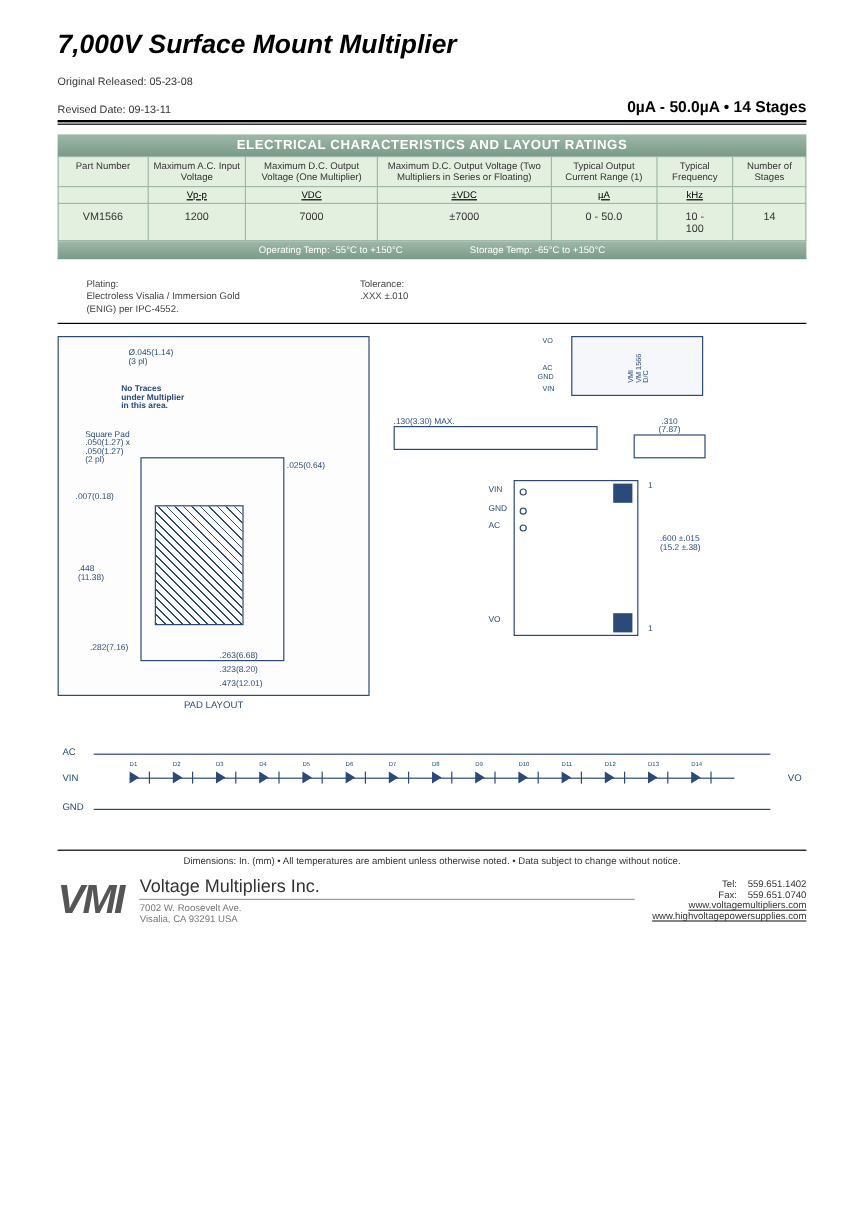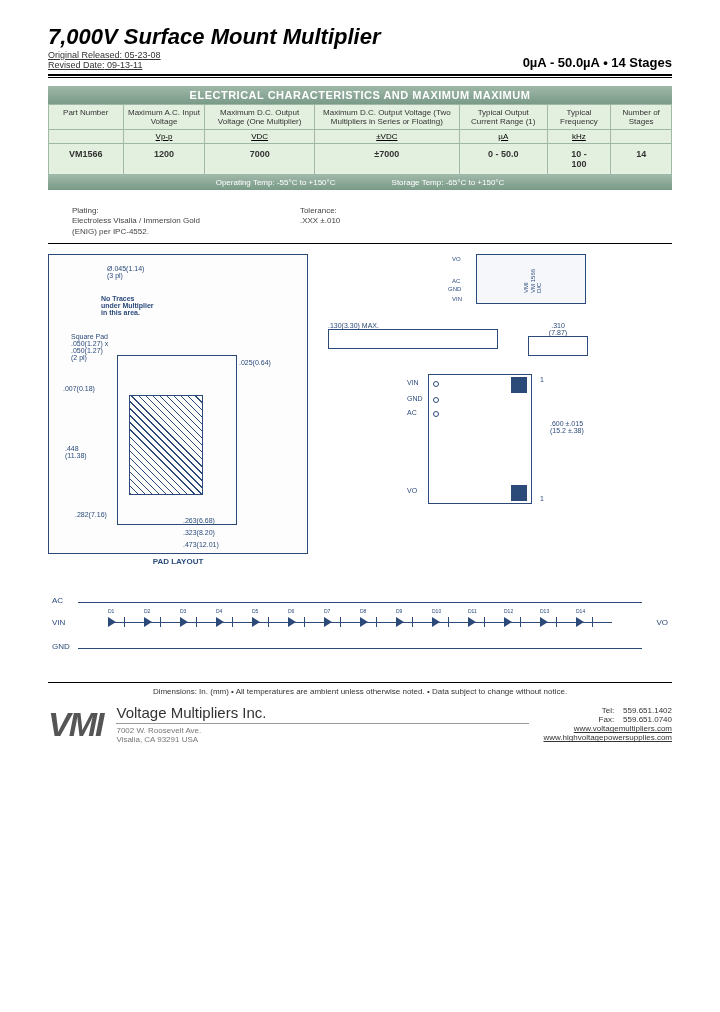--- a/index.html
+++ b/index.html
@@ -1,42 +1,42 @@
 <!DOCTYPE html>
 <html><head>
 <meta charset="utf-8">
 <style>
 * { box-sizing: border-box; margin: 0; padding: 0; }
 body { font-family: Arial, sans-serif; background: #fff; width: 720px; height: 1012px; position: relative; overflow: hidden; }
 .page { padding: 24px 48px 12px 48px; }
 .title-row { display: flex; align-items: flex-end; gap: 4px; }
 .main-title { font-size: 22px; font-weight: bold; font-style: italic; color: #000; }
 .sub-title { font-size: 13px; font-weight: bold; color: #000; margin-left: auto; }
-.meta-line { font-size: 9px; color: #333; margin-top: 0; text-decoration: underline; }
+.meta-line { font-size: 9px; color: #333; margin-top: 13px; }
 .rule { height: 2px; background: #000; margin: 4px 0 0 0; }
 .rule2 { height: 1px; background: #000; margin: 1px 0 8px 0; }
 
 .section-bar { background: linear-gradient(#9fb8a8, #7a9a88); color: #fff; font-weight: bold; text-align: center; padding: 3px 0; font-size: 11px; letter-spacing: 0.5px; }
 .elec-table { width: 100%; border-collapse: collapse; background: #e4f0df; }
 .elec-table th, .elec-table td { border: 1px solid #9fb8a8; font-size: 8px; text-align: center; padding: 3px 4px; vertical-align: top; }
 .elec-table th { font-weight: normal; color: #333; }
 .elec-table .unit-row td { font-size: 8px; padding: 2px; text-decoration: underline; }
-.elec-table .data-row td { font-size: 9px; font-weight: bold; padding: 5px 20px; color: #333; }
+.elec-table .data-row td { font-size: 9px; font-weight: normal; padding: 5px 20px; color: #333; }
 .temp-bar { background: linear-gradient(#9fb8a8, #7a9a88); color: #fff; font-size: 8px; text-align: center; padding: 3px 0; }
 .temp-bar span { margin: 0 28px; }
 
 .notes { display: flex; gap: 100px; font-size: 8px; color: #444; margin: 16px 0 6px 24px; }
 .notes .col { line-height: 1.3; }
 .hr { border-top: 1px solid #000; margin: 4px 0 10px 0; }
 
 .diagrams { display: flex; gap: 20px; }
 .diagram { border: 1px solid #2b4a7a; background: #fdfdfd; position: relative; }
 .pad-layout { width: 260px; height: 300px; font-size: 7px; color: #2b4a7a; }
 .pad-layout .label { position: absolute; }
-.pad-caption { text-align: center; font-size: 8px; color: #2b4a7a; margin-top: 3px; font-weight: bold; }
+.pad-caption { text-align: center; font-size: 8px; color: #2b4a7a; margin-top: 3px; }
 .right-col { flex: 1; display: flex; flex-direction: column; gap: 18px; }
 .top-pair { display: flex; gap: 28px; align-items: flex-start; }
 .top-box { border: 1px solid #2b4a7a; width: 110px; height: 50px; background: #f5f7fa; position: relative; font-size: 6px; color: #2b4a7a; }
 .side-view { display: flex; gap: 30px; }
 .side-rect { border: 1px solid #2b4a7a; width: 170px; height: 20px; }
 .side-label { font-size: 7px; color: #2b4a7a; }
 .bottom-dim { display: flex; gap: 18px; align-items: flex-start; }
 .bottom-box { border: 1px solid #2b4a7a; width: 104px; height: 130px; position: relative; font-size: 6px; color: #2b4a7a; }
 .pinlbl { position: absolute; left: -22px; font-size: 7px; }
 .lg-sq { position: absolute; width: 16px; height: 16px; background: #2b4a7a; }
@@ -70,21 +70,21 @@
     <div>
       <div class="main-title">7,000V Surface Mount Multiplier</div>
       <div class="meta-line"><span>Original Released:</span> <span>05-23-08</span></div>
       <div class="meta-line"><span>Revised Date:</span> <span>09-13-11</span></div>
     </div>
     <div class="sub-title">0µA - 50.0µA • 14 Stages</div>
   </div>
   <div class="rule"></div>
     <div class="rule2"></div>
 
-  <div class="section-bar">ELECTRICAL CHARACTERISTICS AND MAXIMUM MAXIMUM</div>
+  <div class="section-bar">ELECTRICAL CHARACTERISTICS AND LAYOUT RATINGS</div>
   <table class="elec-table">
     <tbody>
         <tr class="head-row">
       <th>Part Number</th>
       <th>Maximum A.C. Input Voltage</th>
       <th>Maximum D.C. Output Voltage (One Multiplier)</th>
       <th>Maximum D.C. Output Voltage (Two Multipliers in Series or Floating)</th>
       <th>Typical Output Current Range (1)</th>
       <th>Typical Frequency</th>
       <th>Number of Stages</th>

